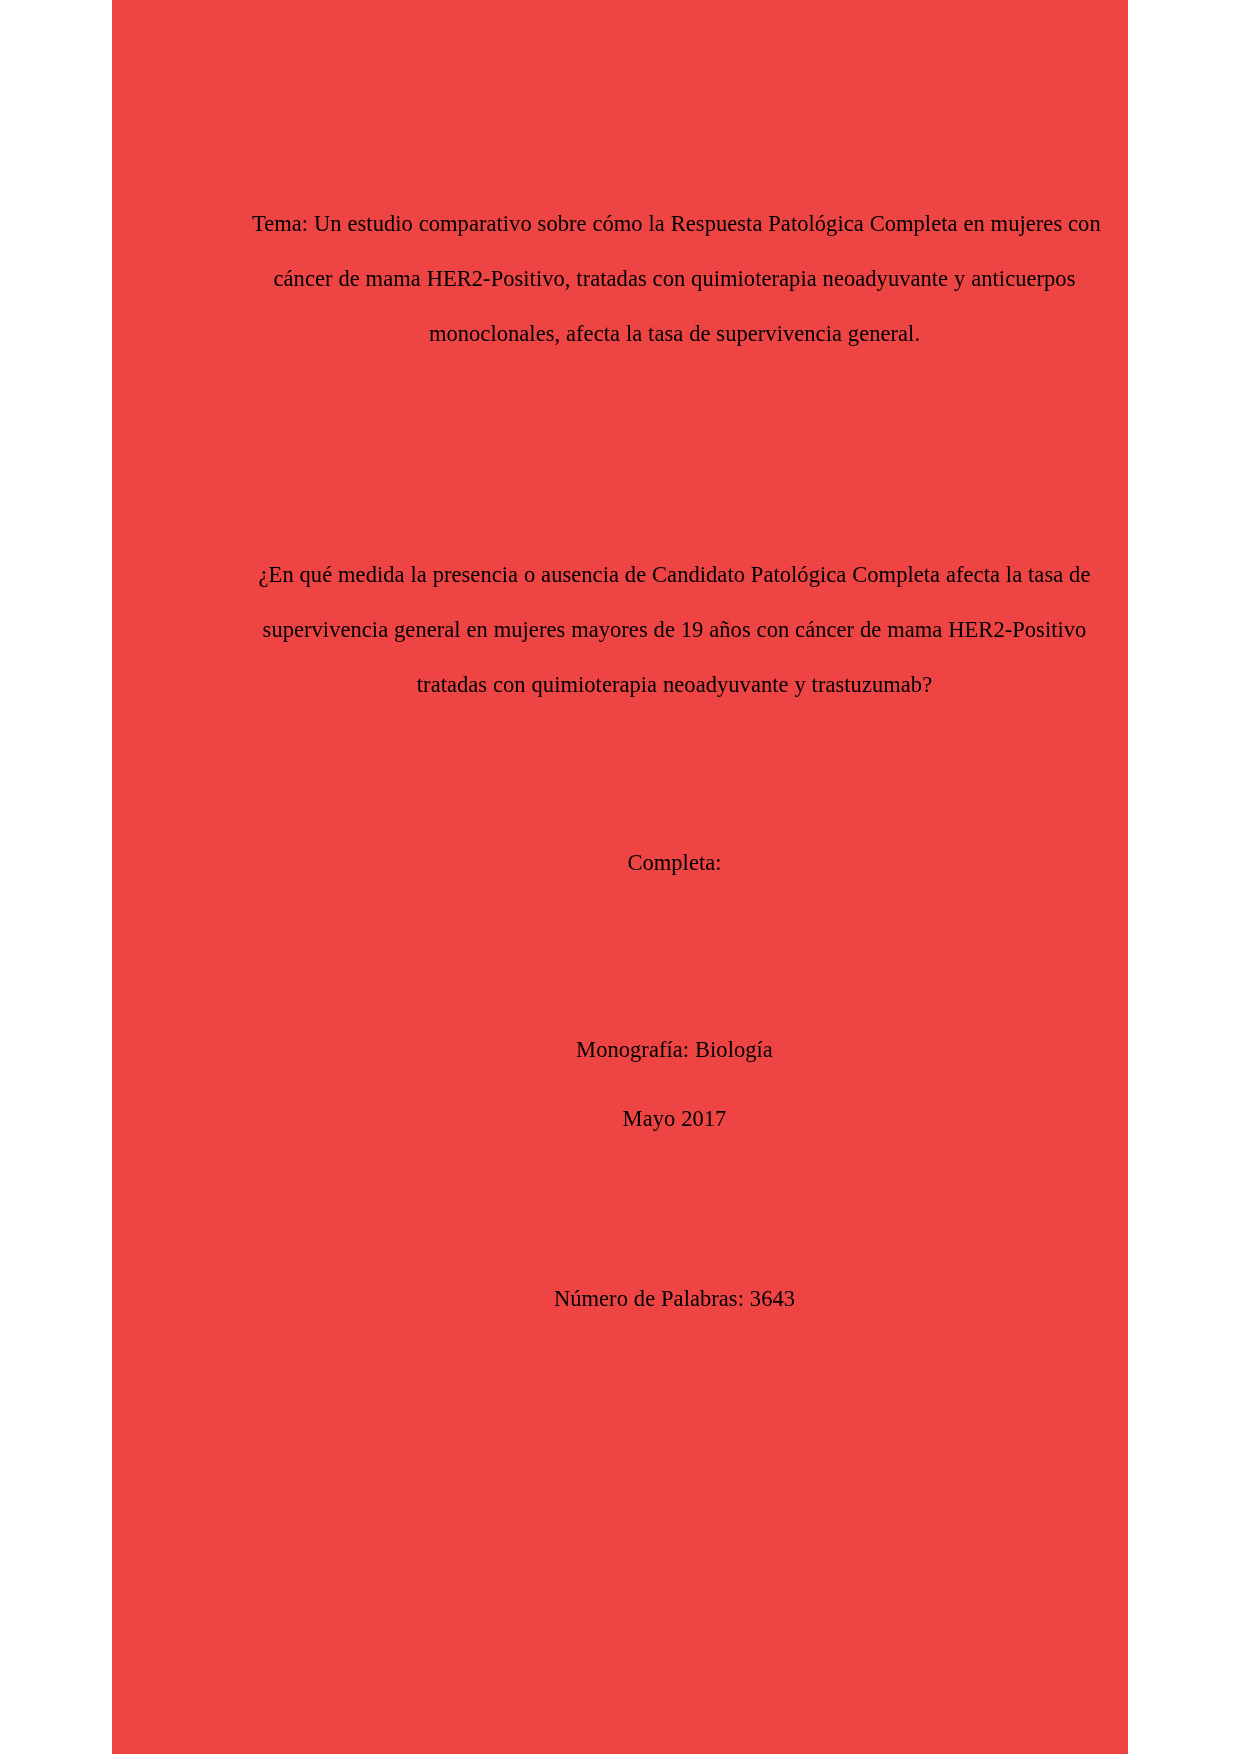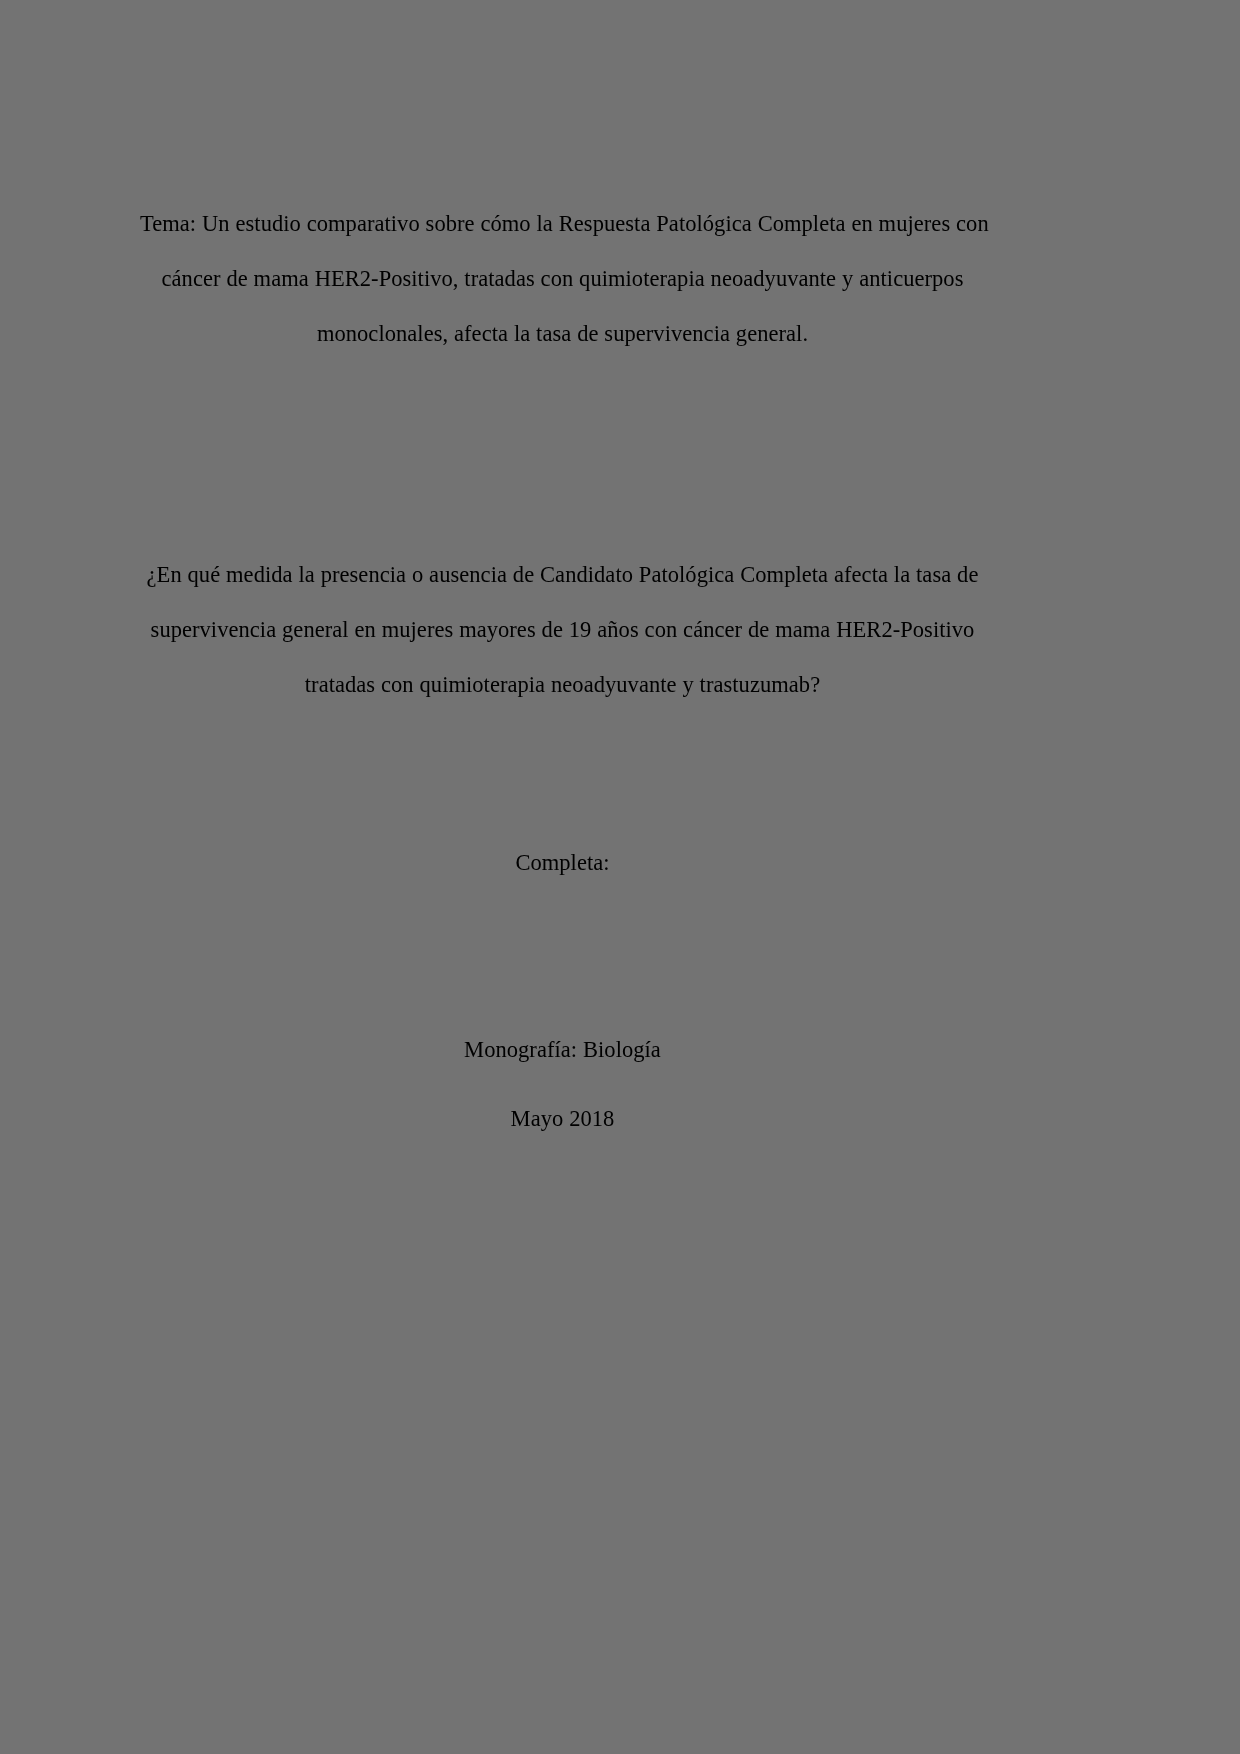--- a/index.html
+++ b/index.html
@@ -8,24 +8,24 @@
     padding: 0;
     background: #ffffff;
   }
   body {
     font-family: "Liberation Serif", "DejaVu Serif", serif;
     color: #000000;
     -webkit-font-smoothing: antialiased;
   }
   .page {
     position: relative;
-    width: 1240px;
+    width: 1016px;
     height: 1754px;
     margin: 0 auto;
-    background: #737373;
+    background: #ef4444;
     overflow: hidden;
     box-sizing: border-box;
   }
   
   .content {
     position: absolute;
     left: 140px;
     top: 0;
     width: 845px;
   }
@@ -79,20 +79,23 @@
 
     <div class="spacer-cand-to-mono"></div>
 
     <div class="para">
       <span class="line">Monografía: Biología</span>
     </div>
 
     <div class="spacer-mono-to-mayo"></div>
 
     <div class="para">
-      <span class="line">Mayo 2018</span>
+      <span class="line">Mayo 2017</span>
     </div>
 
     <div class="spacer-mayo-to-wc"></div>
 
+    <div class="para">
+      <span class="line">Número de Palabras: 3643</span>
+    </div>
 
   </div>
 </div>
 
 </body></html>

